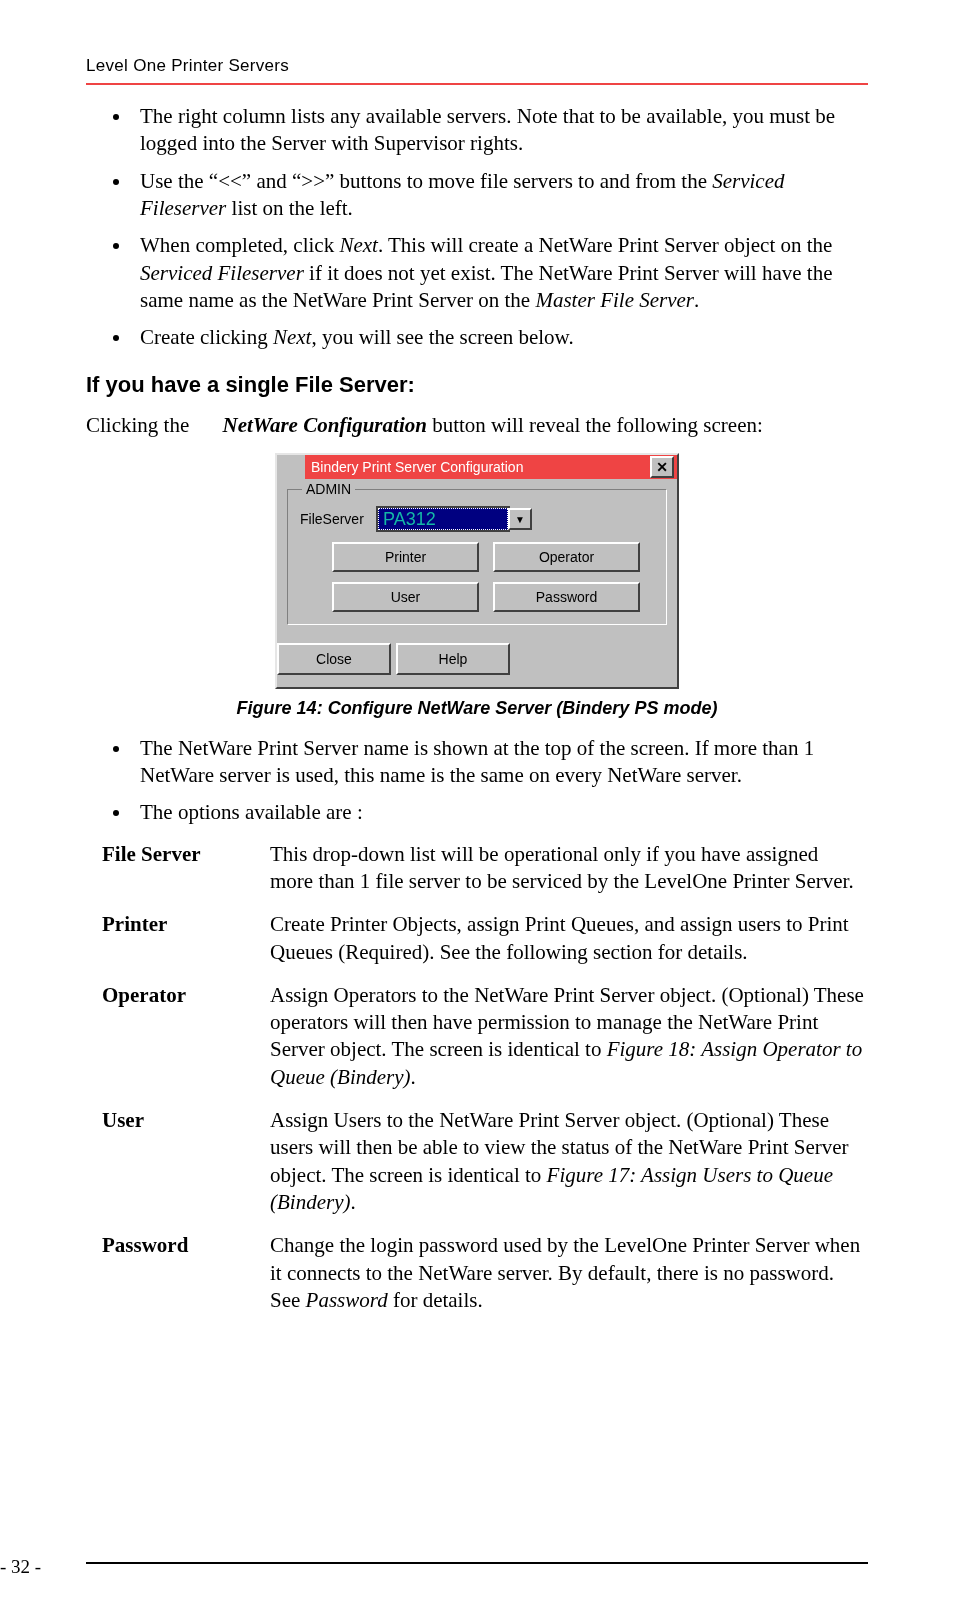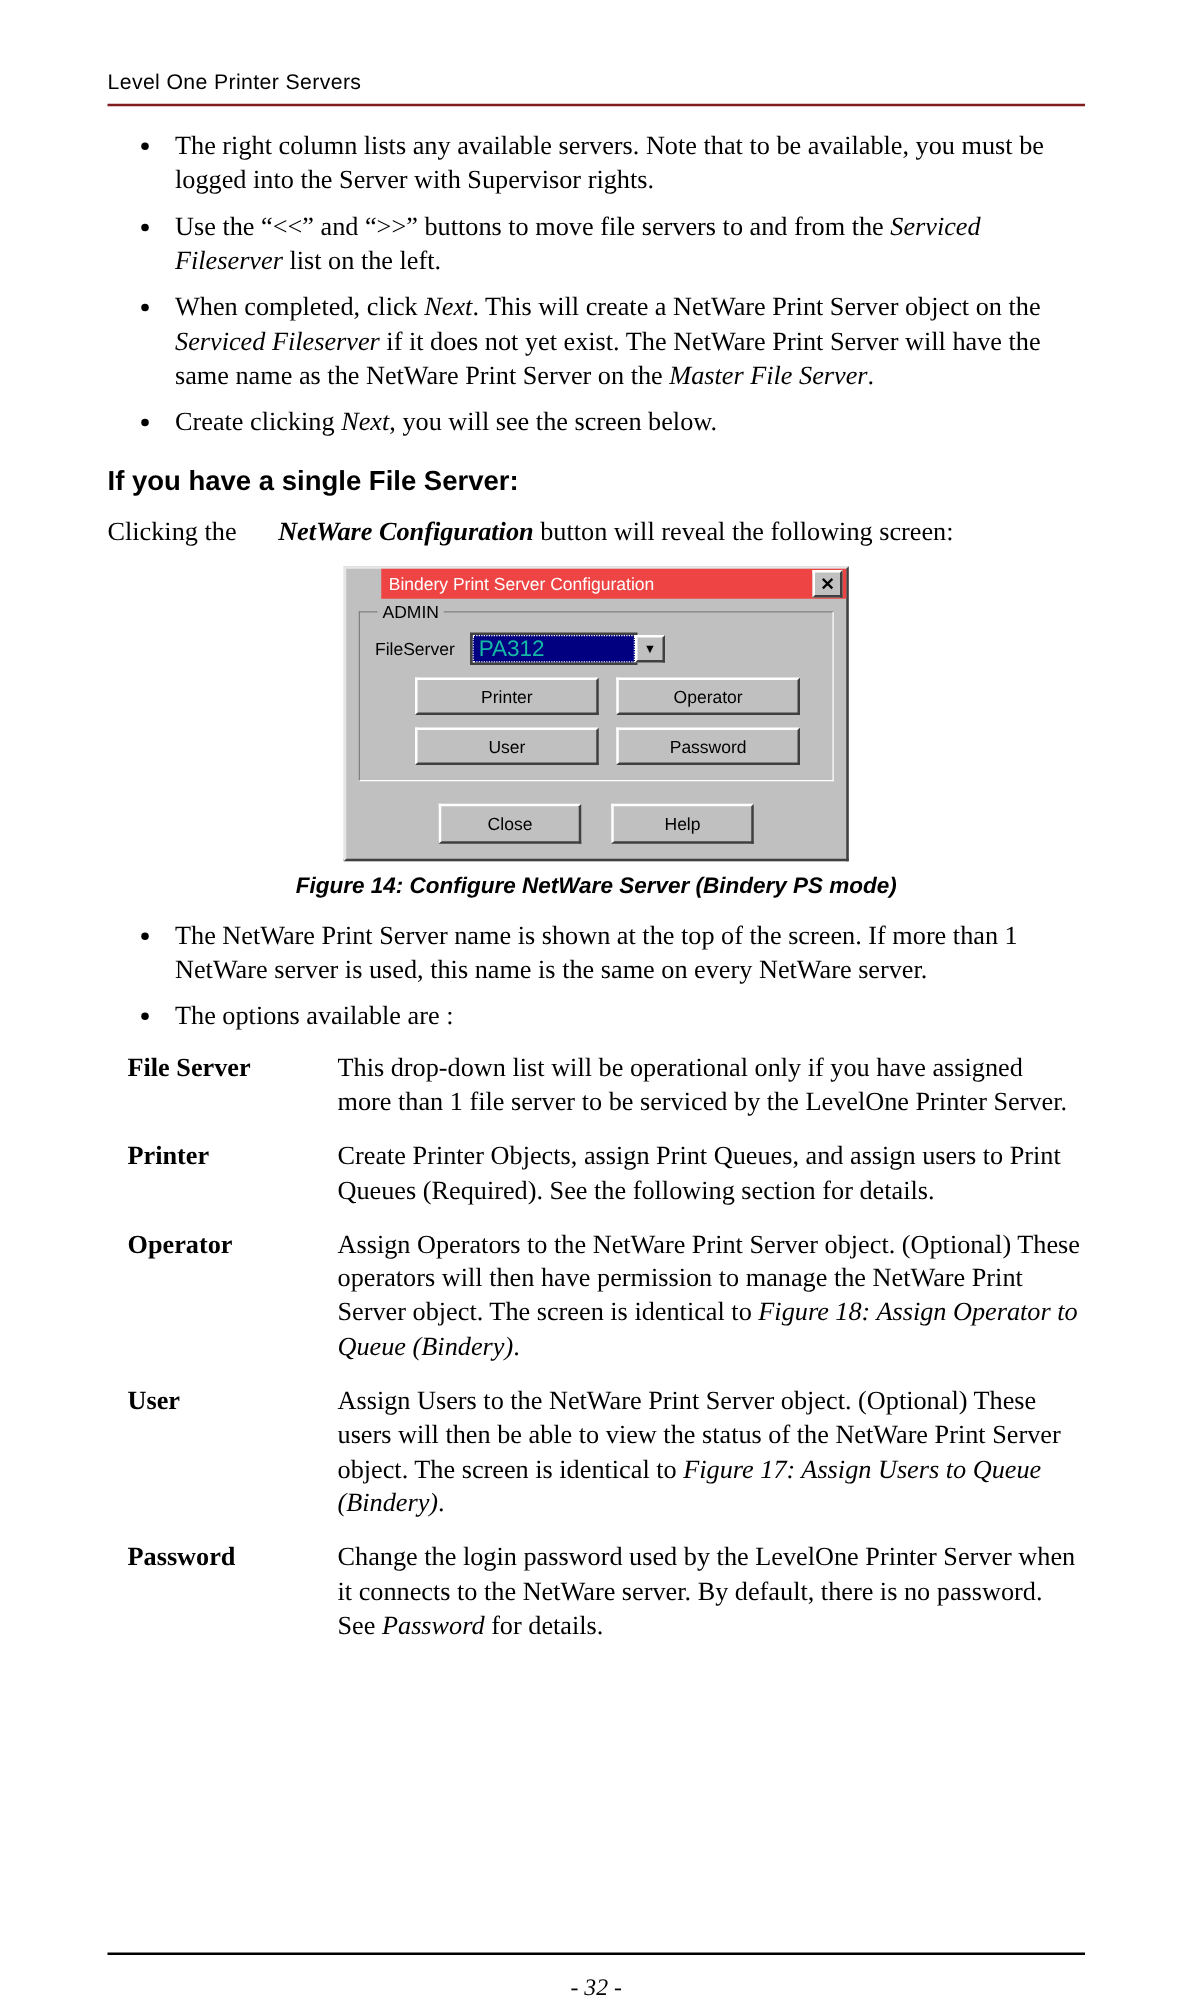--- a/index.html
+++ b/index.html
@@ -16,21 +16,21 @@
     min-height: 1610px;
     box-sizing: border-box;
     padding: 55px 86px 28px 86px;
     position: relative;
   }
   .running-head {
     font-family: Verdana, Geneva, sans-serif;
     font-size: 17px;
     letter-spacing: 0.3px;
     padding-bottom: 6px;
-    border-bottom: 2px solid #7f1d1d;
+    border-bottom: 2px solid #ef4444;
     margin-bottom: 18px;
   }
   ul.bullets {
     margin: 0 0 14px 0;
     padding-left: 46px;
   }
   ul.bullets > li {
     list-style: disc;
     padding-left: 8px;
     margin-bottom: 10px;
@@ -126,22 +126,22 @@
   .win-btn {
     height: 26px;
     background: #c0c0c0;
     border: 2px solid;
     border-color: #fff #404040 #404040 #fff;
     display: flex; align-items: center; justify-content: center;
     font-size: 14px;
   }
   .bottom-btns {
     display: flex;
-    gap: 24px;
-    justify-content: center;
+    gap: 5px;
+    justify-content: flex-start;
     padding: 10px 0 12px 0;
   }
   .bottom-btns .win-btn { width: 110px; height: 28px; }
 
   .figure-caption {
     text-align: center;
     font-family: Arial, Helvetica, sans-serif;
     font-size: 18px;
     font-weight: bold;
     font-style: italic;
@@ -167,24 +167,22 @@
 
   .footer-rule {
     position: absolute;
     left: 86px; right: 86px;
     bottom: 46px;
     border-top: 2px solid #000;
   }
   .page-num {
     position: absolute;
     left: 0; right: 0;
-    bottom: 6px;
-    text-align: center;
+    bottom: 30px;
     font-size: 19px;
-    font-style: italic;
   }
 </style>
 </head>
 <body>
 
 <div class="page">
 
   <div class="running-head">Level One Printer Servers</div>
 
   <ul class="bullets">

